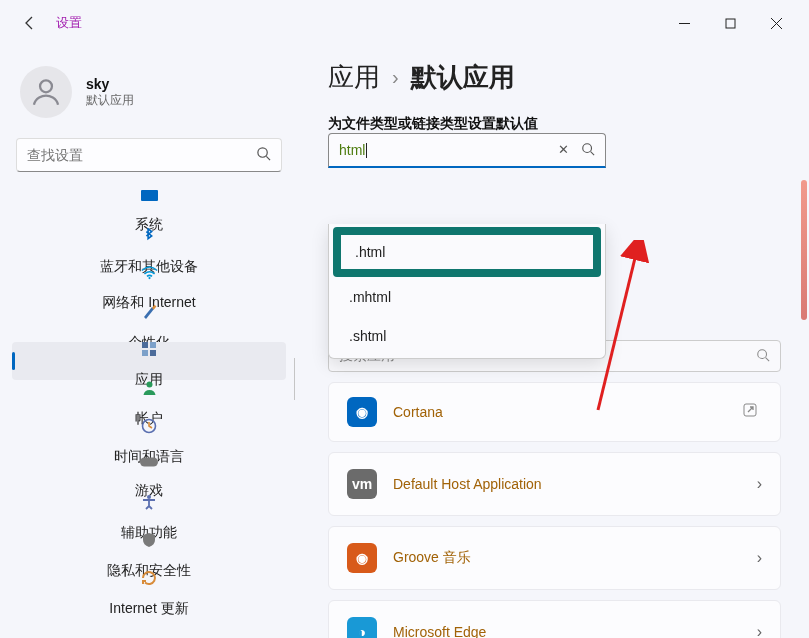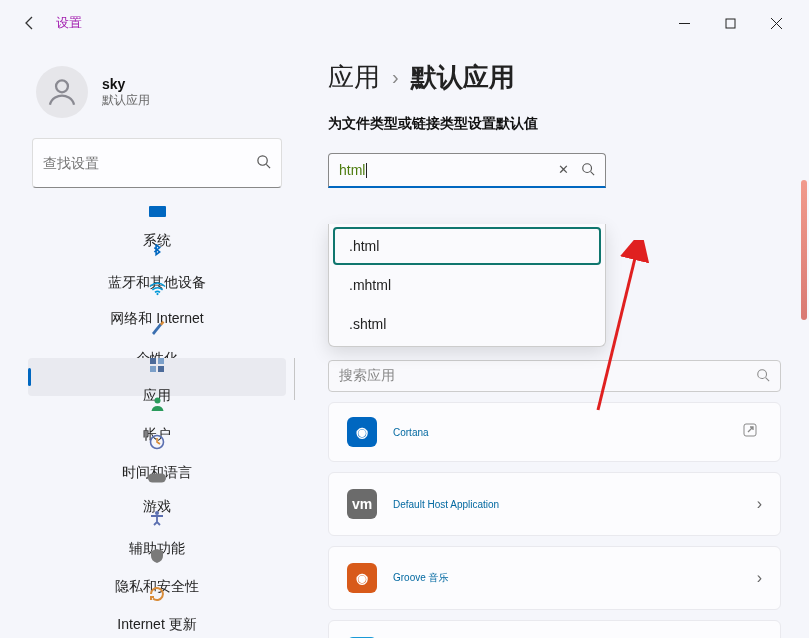--- a/index.html
+++ b/index.html
@@ -6,57 +6,57 @@
     body { width: 809px; height: 638px; background: #f5f6fb; overflow: hidden; position: relative; }
     
     .titlebar { height: 46px; display: flex; align-items: center; padding: 0 10px; }
     .back-btn { width: 40px; display: flex; justify-content: center; align-items: center; cursor: pointer; }
     .title-text { font-size: 13px; color: #a21caf; margin-left: 6px; }
     .win-controls { margin-left: auto; display: flex; gap: 0; }
     .win-btn { width: 46px; height: 30px; display: flex; justify-content: center; align-items: center; cursor: pointer; }
     
     .content { display: flex; height: calc(100% - 46px); }
     
-    .sidebar { width: 300px; padding: 10px 0 0 28px; }
+    .sidebar { width: 300px; padding: 10px 0 0 12px; }
     .user-block { display: flex; align-items: center; padding: 10px 8px 20px 8px; gap: 14px; }
     .avatar { width: 52px; height: 52px; border-radius: 50%; background: #e6e6ea; display: flex; align-items: center; justify-content: center; }
     .user-name { font-size: 14px; font-weight: 600; color: #111; }
     .user-sub { font-size: 12px; color: #666; }
     
-    .search-box { margin: 0 18px 18px 4px; position: relative; height: 50px; background: #fdfdff; border: 1px solid #ddd; border-radius: 4px; border-bottom: 1.5px solid #888; display: flex; align-items: center; padding: 0 10px; }
+    .search-box { margin: 0 18px 18px 4px; position: relative; height: 34px; background: #fdfdff; border: 1px solid #ddd; border-radius: 4px; border-bottom: 1.5px solid #888; display: flex; align-items: center; padding: 0 10px; }
     .search-box input { flex: 1; border: none; outline: none; background: transparent; font-size: 14px; color: #555; }
     .search-box .search-icon { color: #555; }
     
     .nav-list { list-style: none; padding-right: 14px; }
     .nav-item { display: flex; align-items: center; height: 38px; padding: 0 12px; border-radius: 4px; cursor: pointer; font-size: 14px; color: #222; gap: 14px; position: relative; flex-direction: column; }
     .nav-item.active { background: #e9eaf0; }
     .nav-item.active::before { content: ""; position: absolute; left: 0; top: 10px; bottom: 10px; width: 3px; background: #0067c0; border-radius: 2px; }
     .nav-icon { width: 18px; height: 18px; display: flex; align-items: center; justify-content: center; font-size: 15px; }
     
     .main { flex: 1; padding: 14px 28px 0 28px; overflow: hidden; position: relative; }
     .bc { display: flex; align-items: center; gap: 12px; font-size: 26px; color: #222; margin-bottom: 20px; }
     .bc-sep { color: #888; font-size: 20px;}
     .bc-last { font-weight: 700; }
     
-    .section-label { font-size: 14px; color: #111; margin-bottom: 20px; font-weight: 600; }
+    .section-label { font-size: 14px; color: #111; margin-bottom: 0; font-weight: 600; }
     
     .type-search { width: 278px; border: 1px solid #888; border-bottom: 2px solid #0067c0; border-radius: 4px 4px 0 0; height: 35px; display: flex; align-items: center; padding: 0 10px; background: #fbfbfe; position: relative; }
     .caret { border-left: 1px solid #222; height: 15px; margin-left: 1px; animation: blink 1s step-end infinite; }
     @keyframes blink { 50% { opacity: 0; } }
     .ts-icons { display: flex; gap: 12px; color: #555; font-size: 13px;}
     
     .dropdown { position: absolute; top: 178px; left: 28px; width: 278px; background: #fafafd; border: 1px solid #ccc; border-top: none; box-shadow: 0 6px 18px rgba(0,0,0,0.12); z-index: 10; padding: 2px 0; border-radius: 0 0 6px 6px;}
     .dd-item { padding: 11px 16px; font-size: 14px; color: #222; cursor: pointer; margin: 1px 4px; border-radius:4px;}
-    .dd-item.highlight { border: 2px solid #0f766e; padding: 9px 14px;}
+    .dd-item.highlight { border: 8px solid #0f766e; padding: 9px 14px;}
     
     .app-search-hidden { margin-top: 172px; border: 1px solid #ccc; border-radius: 4px; height: 32px; display:flex; align-items:center; padding:0 10px; color:#888; font-size:14px; background:#f9f9fc; justify-content:space-between;}
     
     .card { background: #fcfcfe; border: 1px solid #e9e9ee; border-radius: 6px; height: 64px; margin-top: 10px; display: flex; align-items: center; padding: 0 18px; gap: 16px; cursor: pointer; }
     .card-icon { width: 30px; height: 30px; border-radius: 6px; display: flex; align-items: center; justify-content: center; color: white; font-size: 14px; font-weight: bold;}
-    .card-label { flex: 1; font-size: 10px; color: #0369a1; }
+    .card-label { flex: 1; font-size: 14px; color: #a16207; }
     .card-chevron { color: #666; }
     .card .ext-icon { width:20px; color:#666; margin-left:auto;}
     .card.first { height: 60px; }
     
     .arrow-annot { position: absolute; left: 298px; top: 200px; z-index: 20; pointer-events: none; }
     .vmini { position:absolute; left:294px; top:358px; width:1px; height:42px; background:#c5c5c5;}
     .right-thin { position:absolute; right:2px; top:180px; width:6px; height:140px; background: linear-gradient(#f19a8c, #d97a74); border-radius:3px; }
   </style>
 </head>
 <body>

